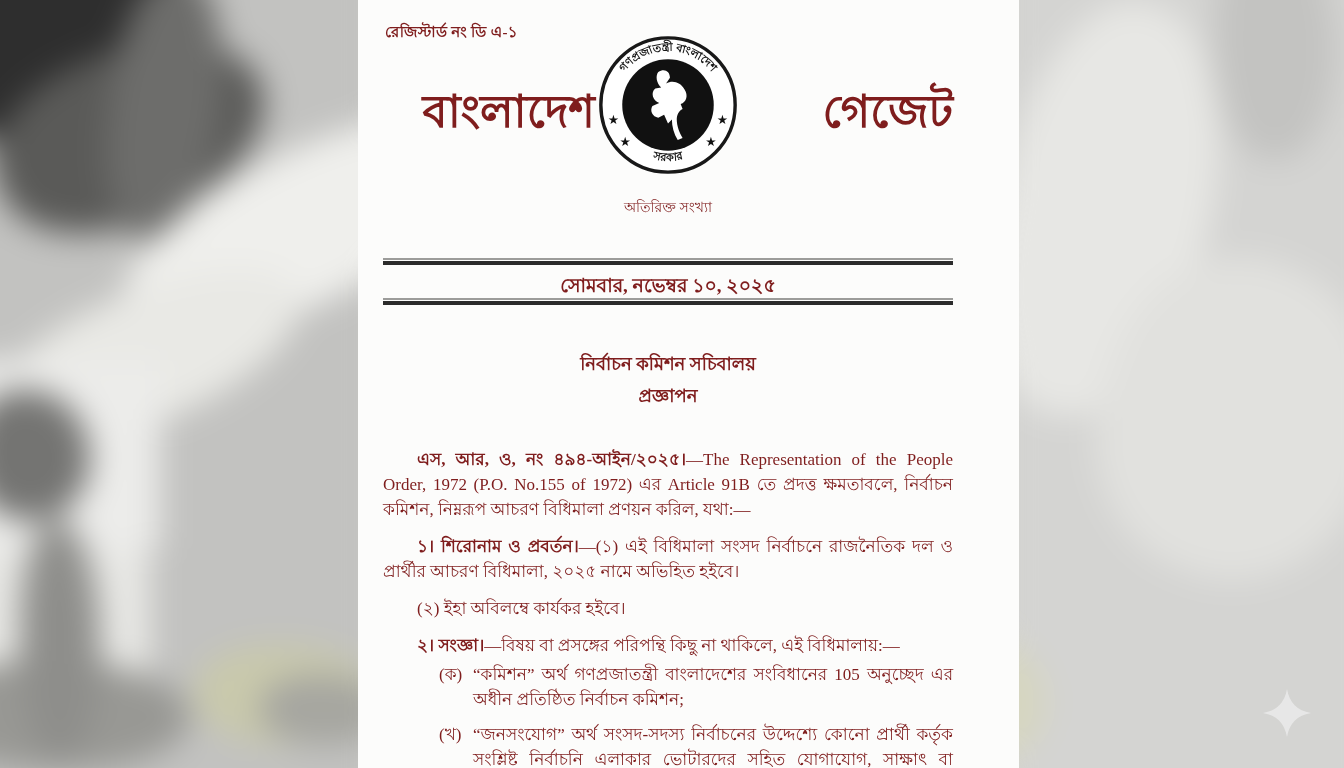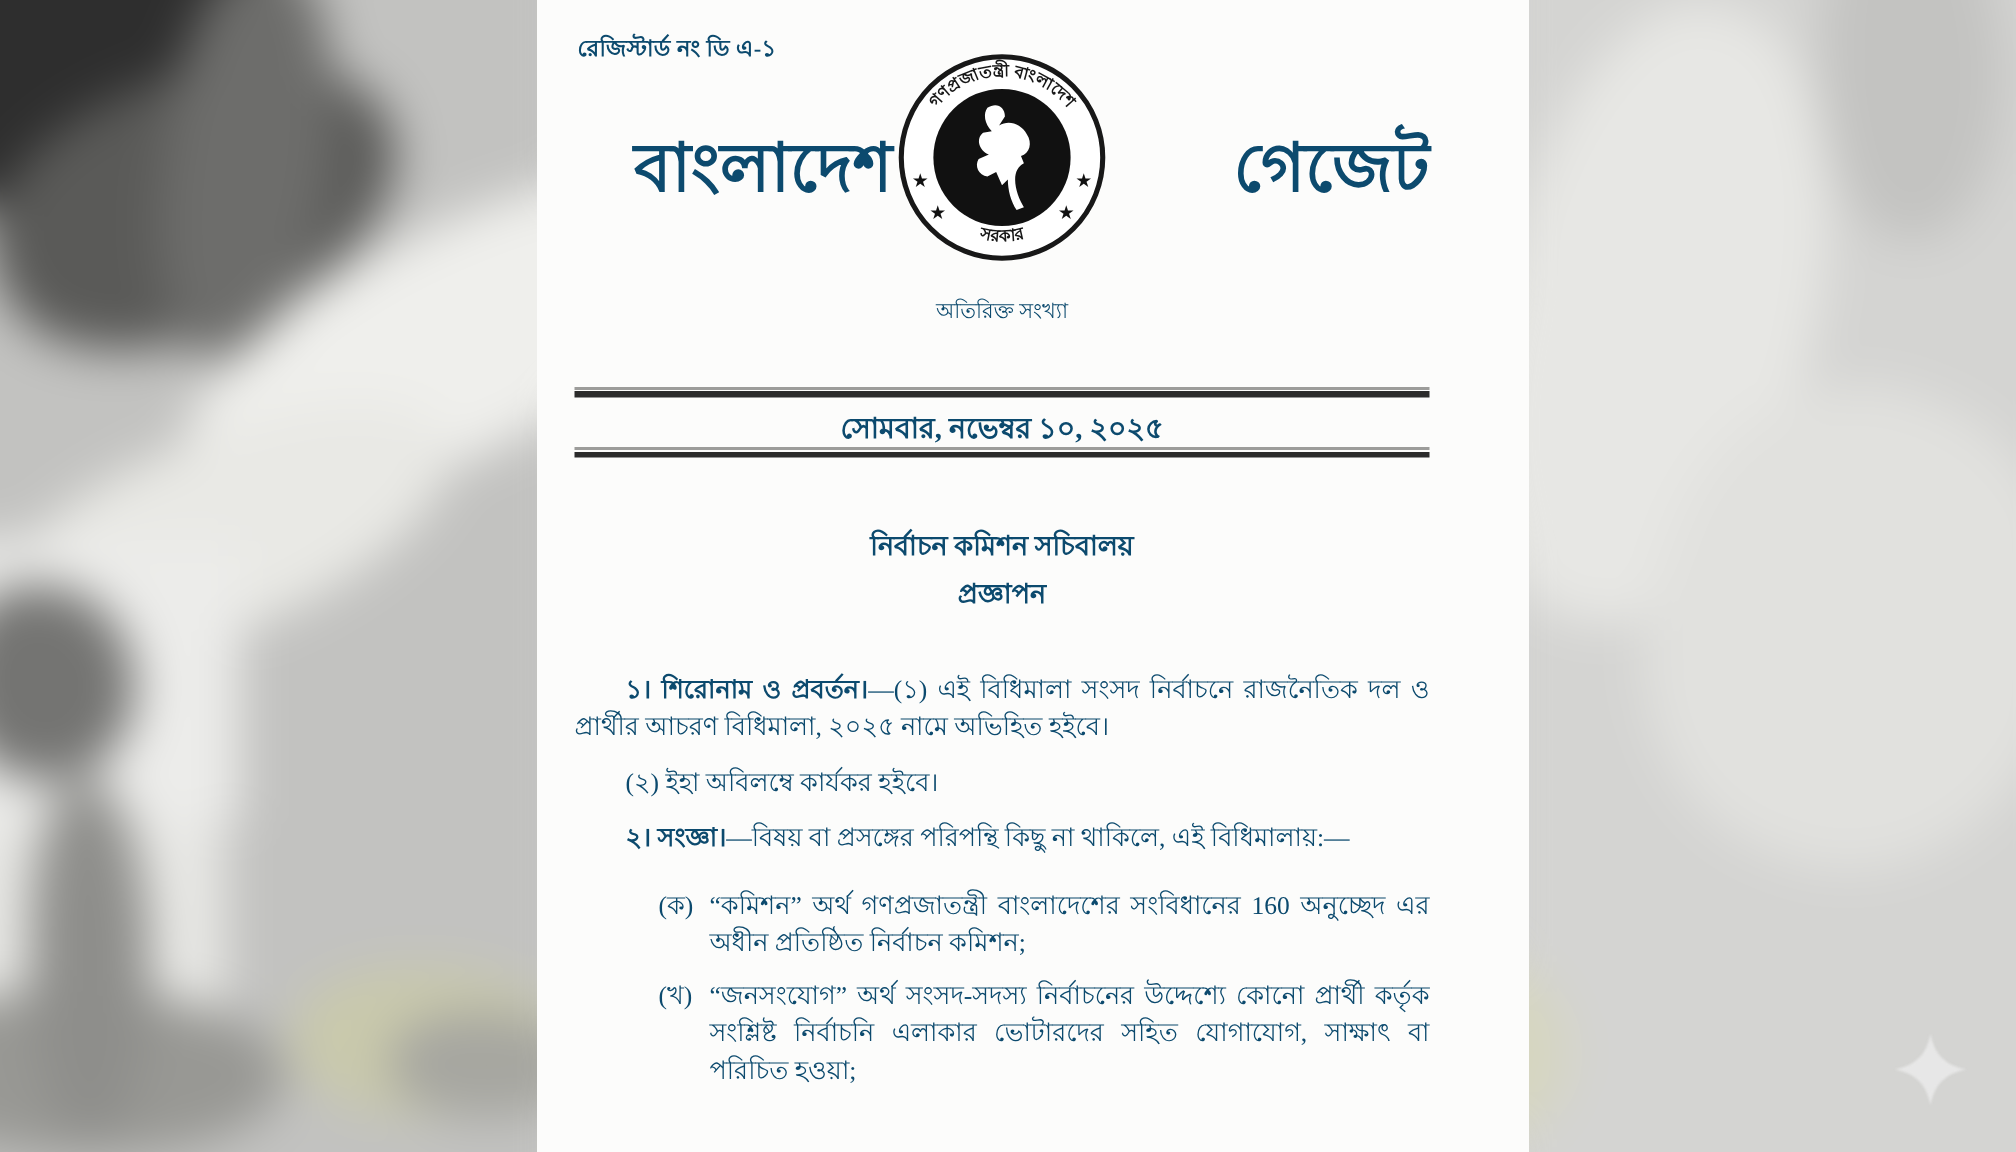--- a/index.html
+++ b/index.html
@@ -31,21 +31,21 @@
   .b-white-r1 { left: 1040px; top: 40px; width: 210px; height: 420px; background: #e7e7e4; transform: rotate(15deg); }
   .b-white-r2 { left: 1140px; top: 300px; width: 280px; height: 320px; background: #e1e1de; transform: rotate(20deg); }
   .b-gray-r1  { left: 1255px; top: -30px; width: 120px; height: 230px; background: #c3c3c1; }
   .b-olive-r  { left: 975px; top: 680px; width: 110px; height: 120px; background: #d6d6c0; }
 
   .sparkle { position: absolute; left: 1261px; top: 687px; width: 52px; height: 52px; opacity: 0.92; filter: blur(0.6px); }
 
   
   .page {
     position: absolute; left: 358px; top: 0; width: 661px; height: 768px;
-    background: #fcfcfb; color: #0c4a6e; overflow: hidden;
+    background: #fcfcfb; color: #7f1d1d; overflow: hidden;
   }
   .abs { position: absolute; left: 25px; width: 570px; }
   .centered { text-align: center; }
 
   .reg-no { position: absolute; left: 27px; top: 20px; font-size: 15px; font-weight: bold; letter-spacing: 0.3px; }
 
   .masthead { top: 30px; height: 150px; display: flex; align-items: center; }
   .mast-title { flex: 1; text-align: right; font-size: 45px; font-weight: bold; margin-top: 18px; white-space: nowrap; }
   .seal-wrap { flex: none; width: 146px; height: 146px; }
   .seal-wrap svg { width: 146px; height: 146px; display: block; }
@@ -60,21 +60,21 @@
   .rule2 { top: 298px; }
 
   .date-line { top: 271px; font-size: 19px; font-weight: bold; }
   .org1 { top: 324px; font-size: 18px; font-weight: bold; }
   .org2 { top: 350px; font-size: 18px; font-weight: bold; }
   .notice-heading { top: 382px; font-size: 18px; font-weight: bold; }
   .notice-date { top: 415px; font-size: 16px; font-weight: bold; }
 
   .body-text { top: 447px; font-size: 17px; line-height: 25px; }
   .body-text p { text-align: justify; text-indent: 34px; margin-bottom: 12px; }
-  .body-text p.tight { margin-bottom: 20px; }
+  .body-text p.tight { margin-bottom: 4px; }
   .para-lead { font-weight: bold; }
 
   .clause { display: flex; margin-left: 56px; margin-bottom: 10px; }
   .clause-label { flex: none; width: 34px; }
   .clause-text { flex: 1; text-align: justify; }
 </style>
 </head>
 <body>
 
 <div class="bg">
@@ -133,27 +133,28 @@
   <div class="abs centered sub-line sub1">অতিরিক্ত সংখ্যা</div>
 
   <div class="abs double-rule rule1"></div>
   <div class="abs centered date-line">সোমবার, নভেম্বর ১০, ২০২৫</div>
   <div class="abs double-rule rule2"></div>
 
   <div class="abs centered notice-heading">প্রজ্ঞাপন</div>
   <div class="abs centered org2">নির্বাচন কমিশন সচিবালয়</div>
 
   <div class="abs body-text">
+    <p><span class="para-lead">এস, আর, ও, নং ৪৯৪-আইন/২০২৫।</span><span>—The Representation of the People Order, 1972 (P.O. No.155 of 1972) এর Article 91B তে প্রদত্ত ক্ষমতাবলে, নির্বাচন কমিশন, নিম্নরূপ আচরণ বিধিমালা প্রণয়ন করিল, যথা:—</span></p>
     <p><span class="para-lead">১। শিরোনাম ও প্রবর্তন।</span><span>—(১) এই বিধিমালা সংসদ নির্বাচনে রাজনৈতিক দল ও প্রার্থীর আচরণ বিধিমালা, ২০২৫ নামে অভিহিত হইবে।</span></p>
     <p><span>(২) ইহা অবিলম্বে কার্যকর হইবে।</span></p>
     <p class="tight"><span class="para-lead">২। সংজ্ঞা।</span><span>—বিষয় বা প্রসঙ্গের পরিপন্থি কিছু না থাকিলে, এই বিধিমালায়:—</span></p>
 
     <div class="clause">
       <div class="clause-label">(ক)</div>
-      <div class="clause-text">“কমিশন” অর্থ গণপ্রজাতন্ত্রী বাংলাদেশের সংবিধানের 160 অনুচ্ছেদ এর অধীন প্রতিষ্ঠিত নির্বাচন কমিশন;</div>
+      <div class="clause-text">“কমিশন” অর্থ গণপ্রজাতন্ত্রী বাংলাদেশের সংবিধানের 105 অনুচ্ছেদ এর অধীন প্রতিষ্ঠিত নির্বাচন কমিশন;</div>
     </div>
     <div class="clause">
       <div class="clause-label">(খ)</div>
       <div class="clause-text">“জনসংযোগ” অর্থ সংসদ-সদস্য নির্বাচনের উদ্দেশ্যে কোনো প্রার্থী কর্তৃক সংশ্লিষ্ট নির্বাচনি এলাকার ভোটারদের সহিত যোগাযোগ, সাক্ষাৎ বা পরিচিত হওয়া;</div>
     </div>
   </div>
 
 </div>
 
 <svg class="sparkle" viewBox="0 0 52 52">

